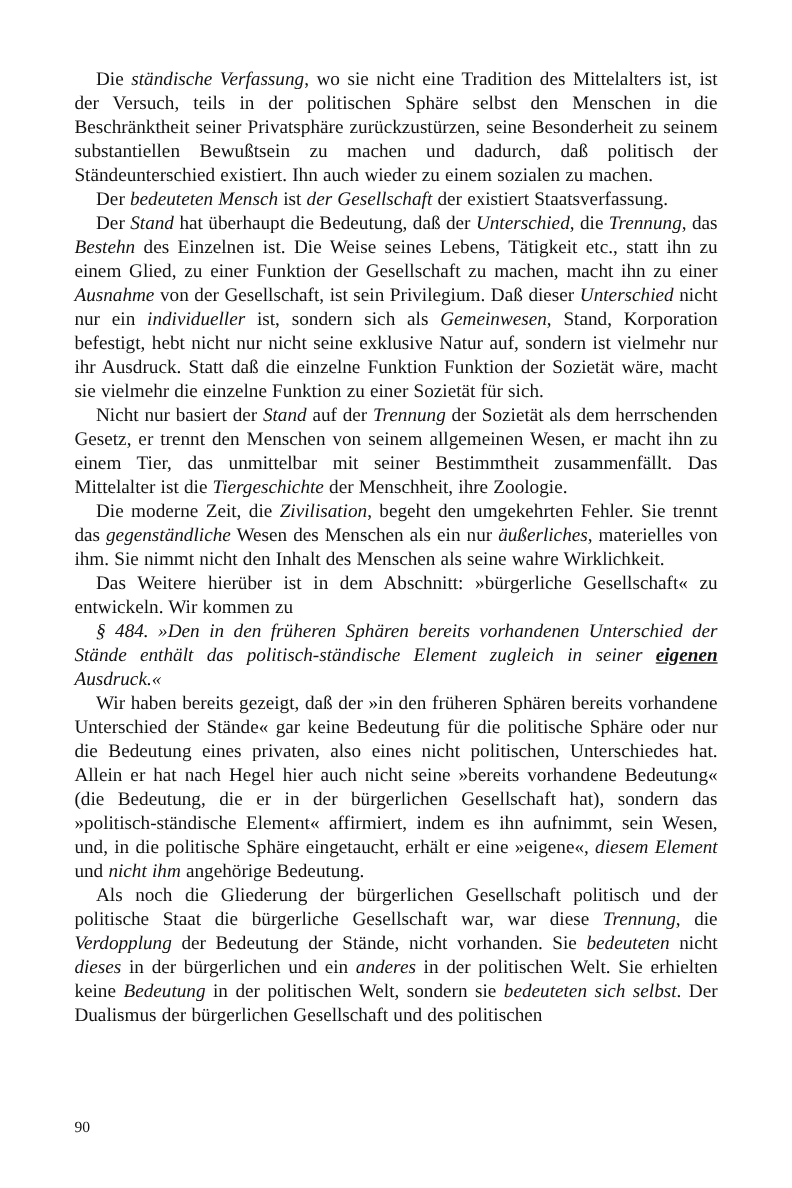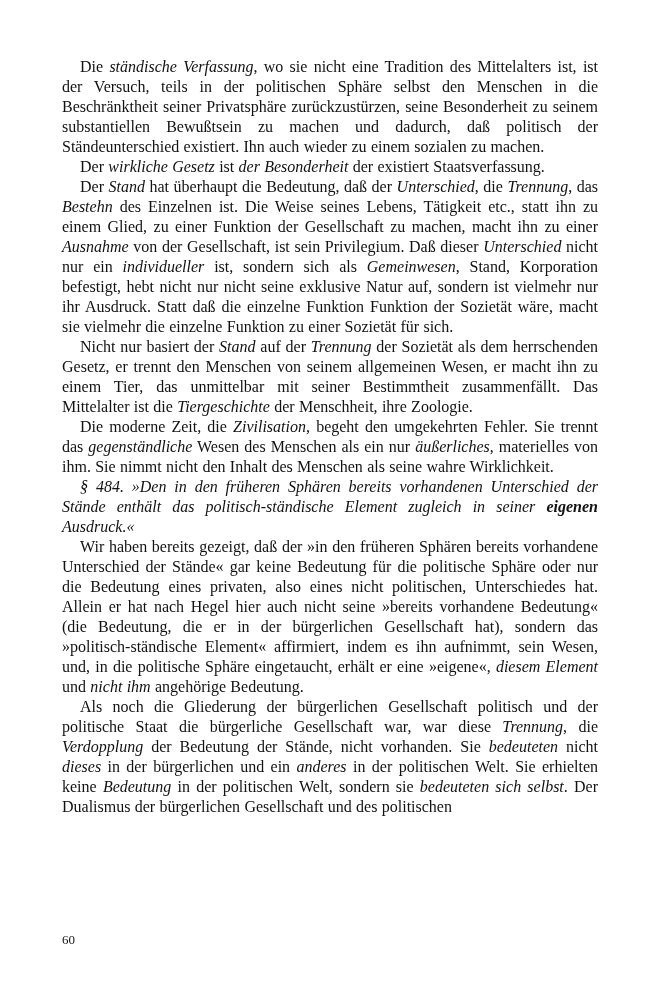--- a/index.html
+++ b/index.html
@@ -28,42 +28,43 @@
   }
   .para {
     margin: 0;
     font-size: 16px;
     line-height: 20px;
     text-align: justify;
     text-indent: 18px;
     word-spacing: 0.02em;
   }
   .run-italic { font-style: italic; }
-  .run-bold-italic { font-style: italic; font-weight: bold; }
+  .run-bold-italic { font-style: italic; font-weight: bold; text-decoration: underline; }
   .page-footer {
     position: absolute;
     left: 62px;
     top: 930px;
   }
   .page-number {
     font-size: 13px;
     line-height: 15px;
     color: #121212;
   }
 </style>
 </head>
 <body style="color: rgb(18, 18, 18); background: rgb(255, 255, 255);">
 
 <div class="page">
   <div class="text-block">
       <p class="para"><span>Die </span><span class="run-italic">ständische Verfassung</span><span>, wo sie nicht eine Tradition des Mittelalters ist, ist der Versuch, teils in der politischen Sphäre selbst den Menschen in die Beschränktheit seiner Privatsphäre zurückzustürzen, seine Besonderheit zu seinem substantiellen Bewußtsein zu machen und dadurch, daß politisch der Ständeunterschied existiert. Ihn auch wieder zu einem sozialen zu machen.</span></p>
-      <p class="para"><span>Der </span><span class="run-italic">wirkliche Gesetz</span><span> ist </span><span class="run-italic">der Besonderheit</span><span> der existiert Staatsverfassung.</span></p>
+      <p class="para"><span>Der </span><span class="run-italic">bedeuteten Mensch</span><span> ist </span><span class="run-italic">der Gesellschaft</span><span> der existiert Staatsverfassung.</span></p>
       <p class="para"><span>Der </span><span class="run-italic">Stand</span><span> hat überhaupt die Bedeutung, daß der </span><span class="run-italic">Unterschied</span><span>, die </span><span class="run-italic">Trennung</span><span>, das </span><span class="run-italic">Bestehn</span><span> des Einzelnen ist. Die Weise seines Lebens, Tätigkeit etc., statt ihn zu einem Glied, zu einer Funktion der Gesellschaft zu machen, macht ihn zu einer </span><span class="run-italic">Ausnahme</span><span> von der Gesellschaft, ist sein Privilegium. Daß dieser </span><span class="run-italic">Unterschied</span><span> nicht nur ein </span><span class="run-italic">individueller</span><span> ist, sondern sich als </span><span class="run-italic">Gemeinwesen</span><span>, Stand, Korporation befestigt, hebt nicht nur nicht seine exklusive Natur auf, sondern ist vielmehr nur ihr Ausdruck. Statt daß die einzelne Funktion Funktion der Sozietät wäre, macht sie vielmehr die einzelne Funktion zu einer Sozietät für sich.</span></p>
       <p class="para"><span>Nicht nur basiert der </span><span class="run-italic">Stand</span><span> auf der </span><span class="run-italic">Trennung</span><span> der Sozietät als dem herrschenden Gesetz, er trennt den Menschen von seinem allgemeinen Wesen, er macht ihn zu einem Tier, das unmittelbar mit seiner Bestimmtheit zusammenfällt. Das Mittelalter ist die </span><span class="run-italic">Tiergeschichte</span><span> der Menschheit, ihre Zoologie.</span></p>
       <p class="para"><span>Die moderne Zeit, die </span><span class="run-italic">Zivilisation</span><span>, begeht den umgekehrten Fehler. Sie trennt das </span><span class="run-italic">gegenständliche</span><span> Wesen des Menschen als ein nur </span><span class="run-italic">äußerliches</span><span>, materielles von ihm. Sie nimmt nicht den Inhalt des Menschen als seine wahre Wirklichkeit.</span></p>
+      <p class="para"><span>Das Weitere hierüber ist in dem Abschnitt: »bürgerliche Gesellschaft« zu entwickeln. Wir kommen zu</span></p>
       <p class="para"><span class="run-italic">§ 484. »Den in den früheren Sphären bereits vorhandenen Unterschied der Stände enthält das politisch-ständische Element zugleich in seiner </span><span class="run-bold-italic">eigenen</span><span class="run-italic"> Ausdruck.«</span></p>
       <p class="para"><span>Wir haben bereits gezeigt, daß der »in den früheren Sphären bereits vorhandene Unterschied der Stände« gar keine Bedeutung für die politische Sphäre oder nur die Bedeutung eines privaten, also eines nicht politischen, Unterschiedes hat. Allein er hat nach Hegel hier auch nicht seine »bereits vorhandene Bedeutung« (die Bedeutung, die er in der bürgerlichen Gesellschaft hat), sondern das »politisch-ständische Element« affirmiert, indem es ihn aufnimmt, sein Wesen, und, in die politische Sphäre eingetaucht, erhält er eine »eigene«, </span><span class="run-italic">diesem Element</span><span> und </span><span class="run-italic">nicht ihm</span><span> angehörige Bedeutung.</span></p>
       <p class="para"><span>Als noch die Gliederung der bürgerlichen Gesellschaft politisch und der politische Staat die bürgerliche Gesellschaft war, war diese </span><span class="run-italic">Trennung</span><span>, die </span><span class="run-italic">Verdopplung</span><span> der Bedeutung der Stände, nicht vorhanden. Sie </span><span class="run-italic">bedeuteten</span><span> nicht </span><span class="run-italic">dieses</span><span> in der bürgerlichen und ein </span><span class="run-italic">anderes</span><span> in der politischen Welt. Sie erhielten keine </span><span class="run-italic">Bedeutung</span><span> in der politischen Welt, sondern sie </span><span class="run-italic">bedeuteten sich selbst</span><span>. Der Dualismus der bürgerlichen Gesellschaft und des politischen</span></p>
     </div>
   <div class="page-footer">
-    <span class="page-number">60</span>
+    <span class="page-number">90</span>
   </div>
 </div>
 
 </body></html>

